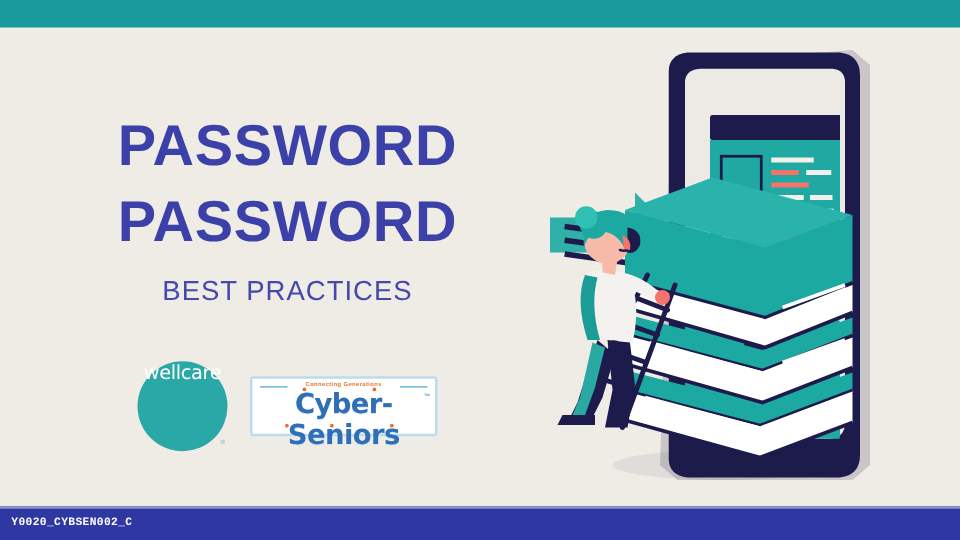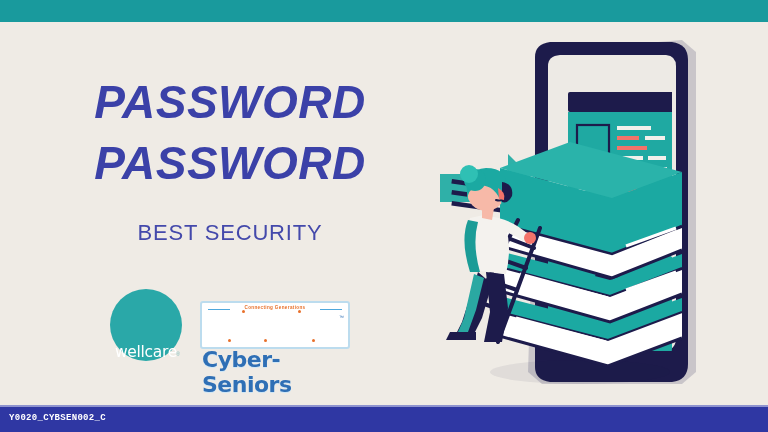--- a/index.html
+++ b/index.html
@@ -38,24 +38,23 @@
     font-size: 9px;
     font-weight: bold;
     letter-spacing: .3px;
     color: #ffffff;
     font-family: Liberation Mono, monospace;
   }
 
   
   .title-block {
     position: absolute;
-    left: 20px; top: 72px;
+    left: 20px; top: 86px;
     width: 420px;
     text-align: center;
-    font-style: italic;
   }
   .title-line {
     font-size: 46px;
     font-weight: bold;
     line-height: 1.32;
     letter-spacing: .5px;
     color: #3b41a8;
     font-family: "Liberation Sans", sans-serif;
   }
   .subtitle {
@@ -79,21 +78,21 @@
     display: flex;
     align-items: center;
     justify-content: center;
     gap: 18px;
   }
   .wellcare-logo {
     width: 72px; height: 72px;
     border-radius: 50%;
     background: #2aa8a8;
     display: flex;
-    align-items: flex-end;
+    align-items: flex-start;
     justify-content: center;
     position: relative;
   }
   .wellcare-word {
     color: #ffffff;
     font-size: 15.5px;
     letter-spacing: -.3px;
     font-family: "DejaVu Sans", sans-serif;
   }
   .wellcare-tm {
@@ -124,27 +123,27 @@
     position: absolute;
     top: 5.5px;
     height: 1.5px;
     background: #4ea8dd;
   }
   .cyber-tag-rule-l { left: 6px; width: 22px; }
   .cyber-tag-rule-r { right: 6px; width: 22px; }
   .cyber-word {
     position: absolute;
     left: 0; right: 0; top: 8px;
+    text-align: center;
     font-size: 22px;
     font-weight: bold;
     letter-spacing: -.5px;
     color: #2f6fb5;
     font-family: "DejaVu Sans", sans-serif;
     text-shadow: 0 1px 0 #cfe6f5;
-    margin-top: 36px;
   }
   .cyber-tm {
     position: absolute;
     right: 4px; top: 11px;
     font-size: 5px;
     color: #2f6fb5;
     font-family: "Liberation Sans", sans-serif;
   }
   .cyber-dot {
     position: absolute;
@@ -301,21 +300,21 @@
         <path d="M30 310 L56 310 L56 318 L26 318 Z" fill="#1d1b4b"></path>
       </g>
     </svg>
   </div>
 
   <div class="title-block">
     <div class="title-line">PASSWORD</div>
     <div class="title-line">PASSWORD</div>
   </div>
 
-  <div class="subtitle">BEST SECURITY</div>
+  <div class="subtitle">BEST PRACTICES</div>
 
   <div class="logo-row">
 
     <div class="wellcare-logo">
       <span class="wellcare-word">wellcare</span>
       <span class="wellcare-tm">®</span>
     </div>
 
     <div class="cyber-logo">
       <span class="cyber-tag-rule-l"></span>

